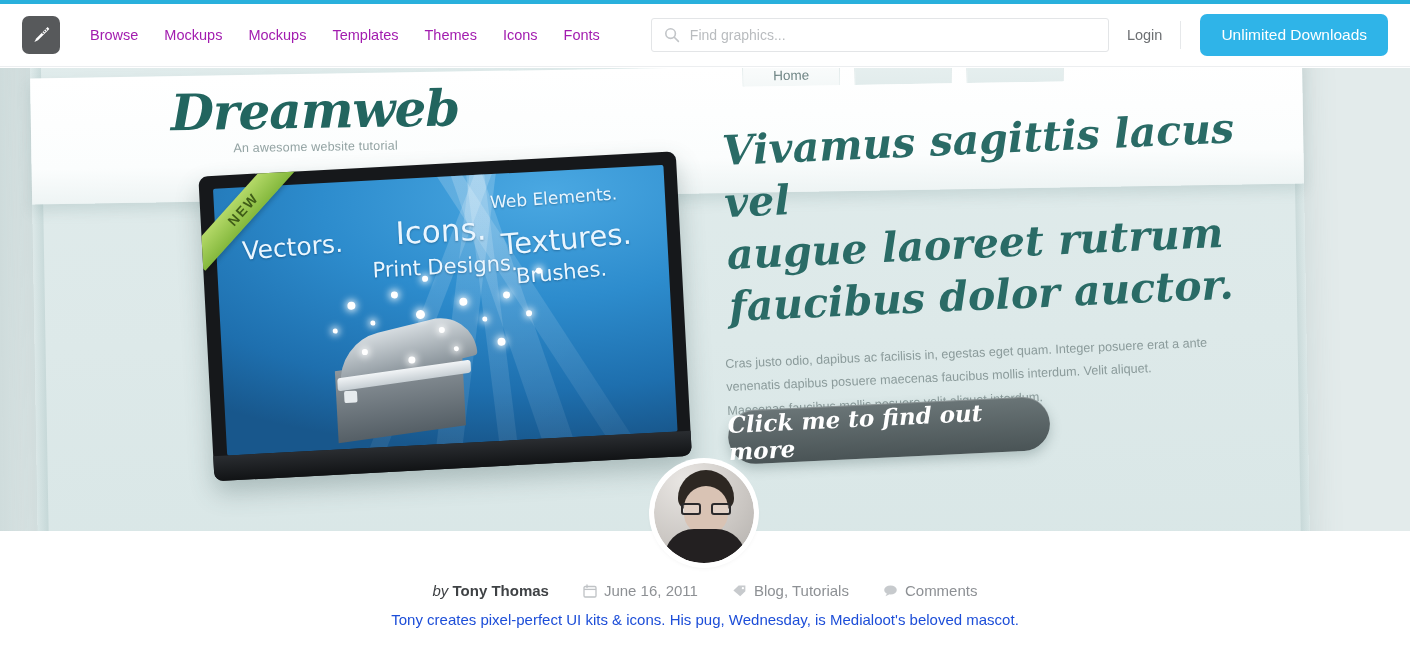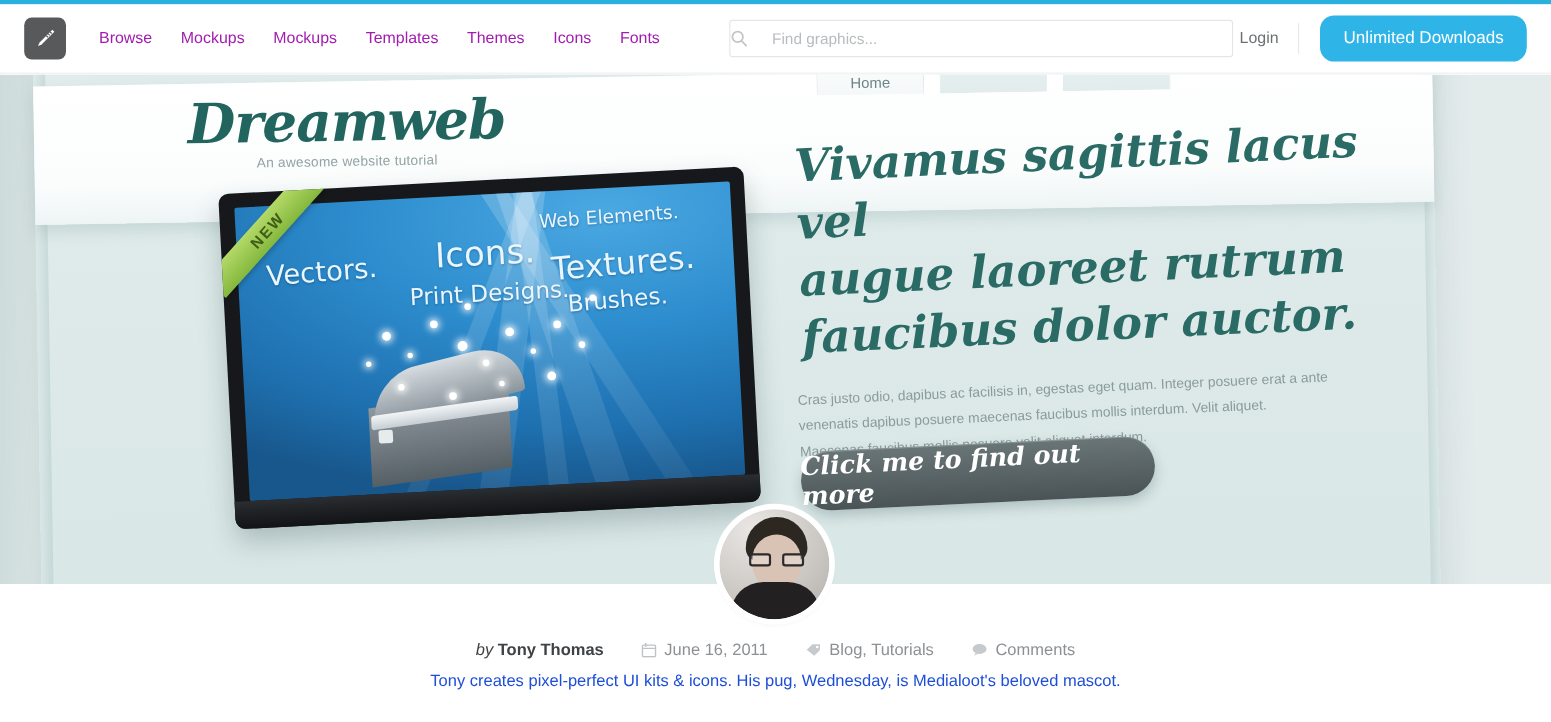--- a/index.html
+++ b/index.html
@@ -38,37 +38,36 @@
   }
 
   .search-wrap {
     position: relative; margin-left: 38px; width: 559px; height: 34px;
   }
   .search-box {
     width: 100%; height: 100%;
     border: 1px solid #e3e5e7; border-radius: 3px; background: #fff;
     padding: 0 12px 0 38px; font-size: 14px; color: #5a5d60;
     font-family: "Liberation Sans", sans-serif;
-    margin-left: 12px;
   }
   .search-box::placeholder { color: #b9bcbf; }
   .search-icon-holder {
     position: absolute; left: 13px; top: 50%; transform: translateY(-50%);
     width: 16px; height: 16px; pointer-events: none;
   }
 
   .header-right { margin-left: auto; display: flex; align-items: center; }
   .login-link {
     font-size: 14.5px; color: #6d7073; text-decoration: none; padding: 0 18px;
   }
   .hdr-divider { width: 1px; height: 28px; background: #e6e8ea; }
   .cta-button {
     margin-left: 19px; margin-right: 22px;
     background: #2fb4e8; color: #ffffff;
-    font-size: 15.5px; border: none; border-radius: 13px;
+    font-size: 15.5px; border: none; border-radius: 7px;
     height: 42px; padding: 0 21px; cursor: pointer; white-space: nowrap;
     font-family: "Liberation Sans", sans-serif;
   }
 
   
   .hero {
     position: absolute; top: 68px; left: 0; width: 1410px; height: 463px;
     overflow: hidden; background: #dde8e8;
   }
   

